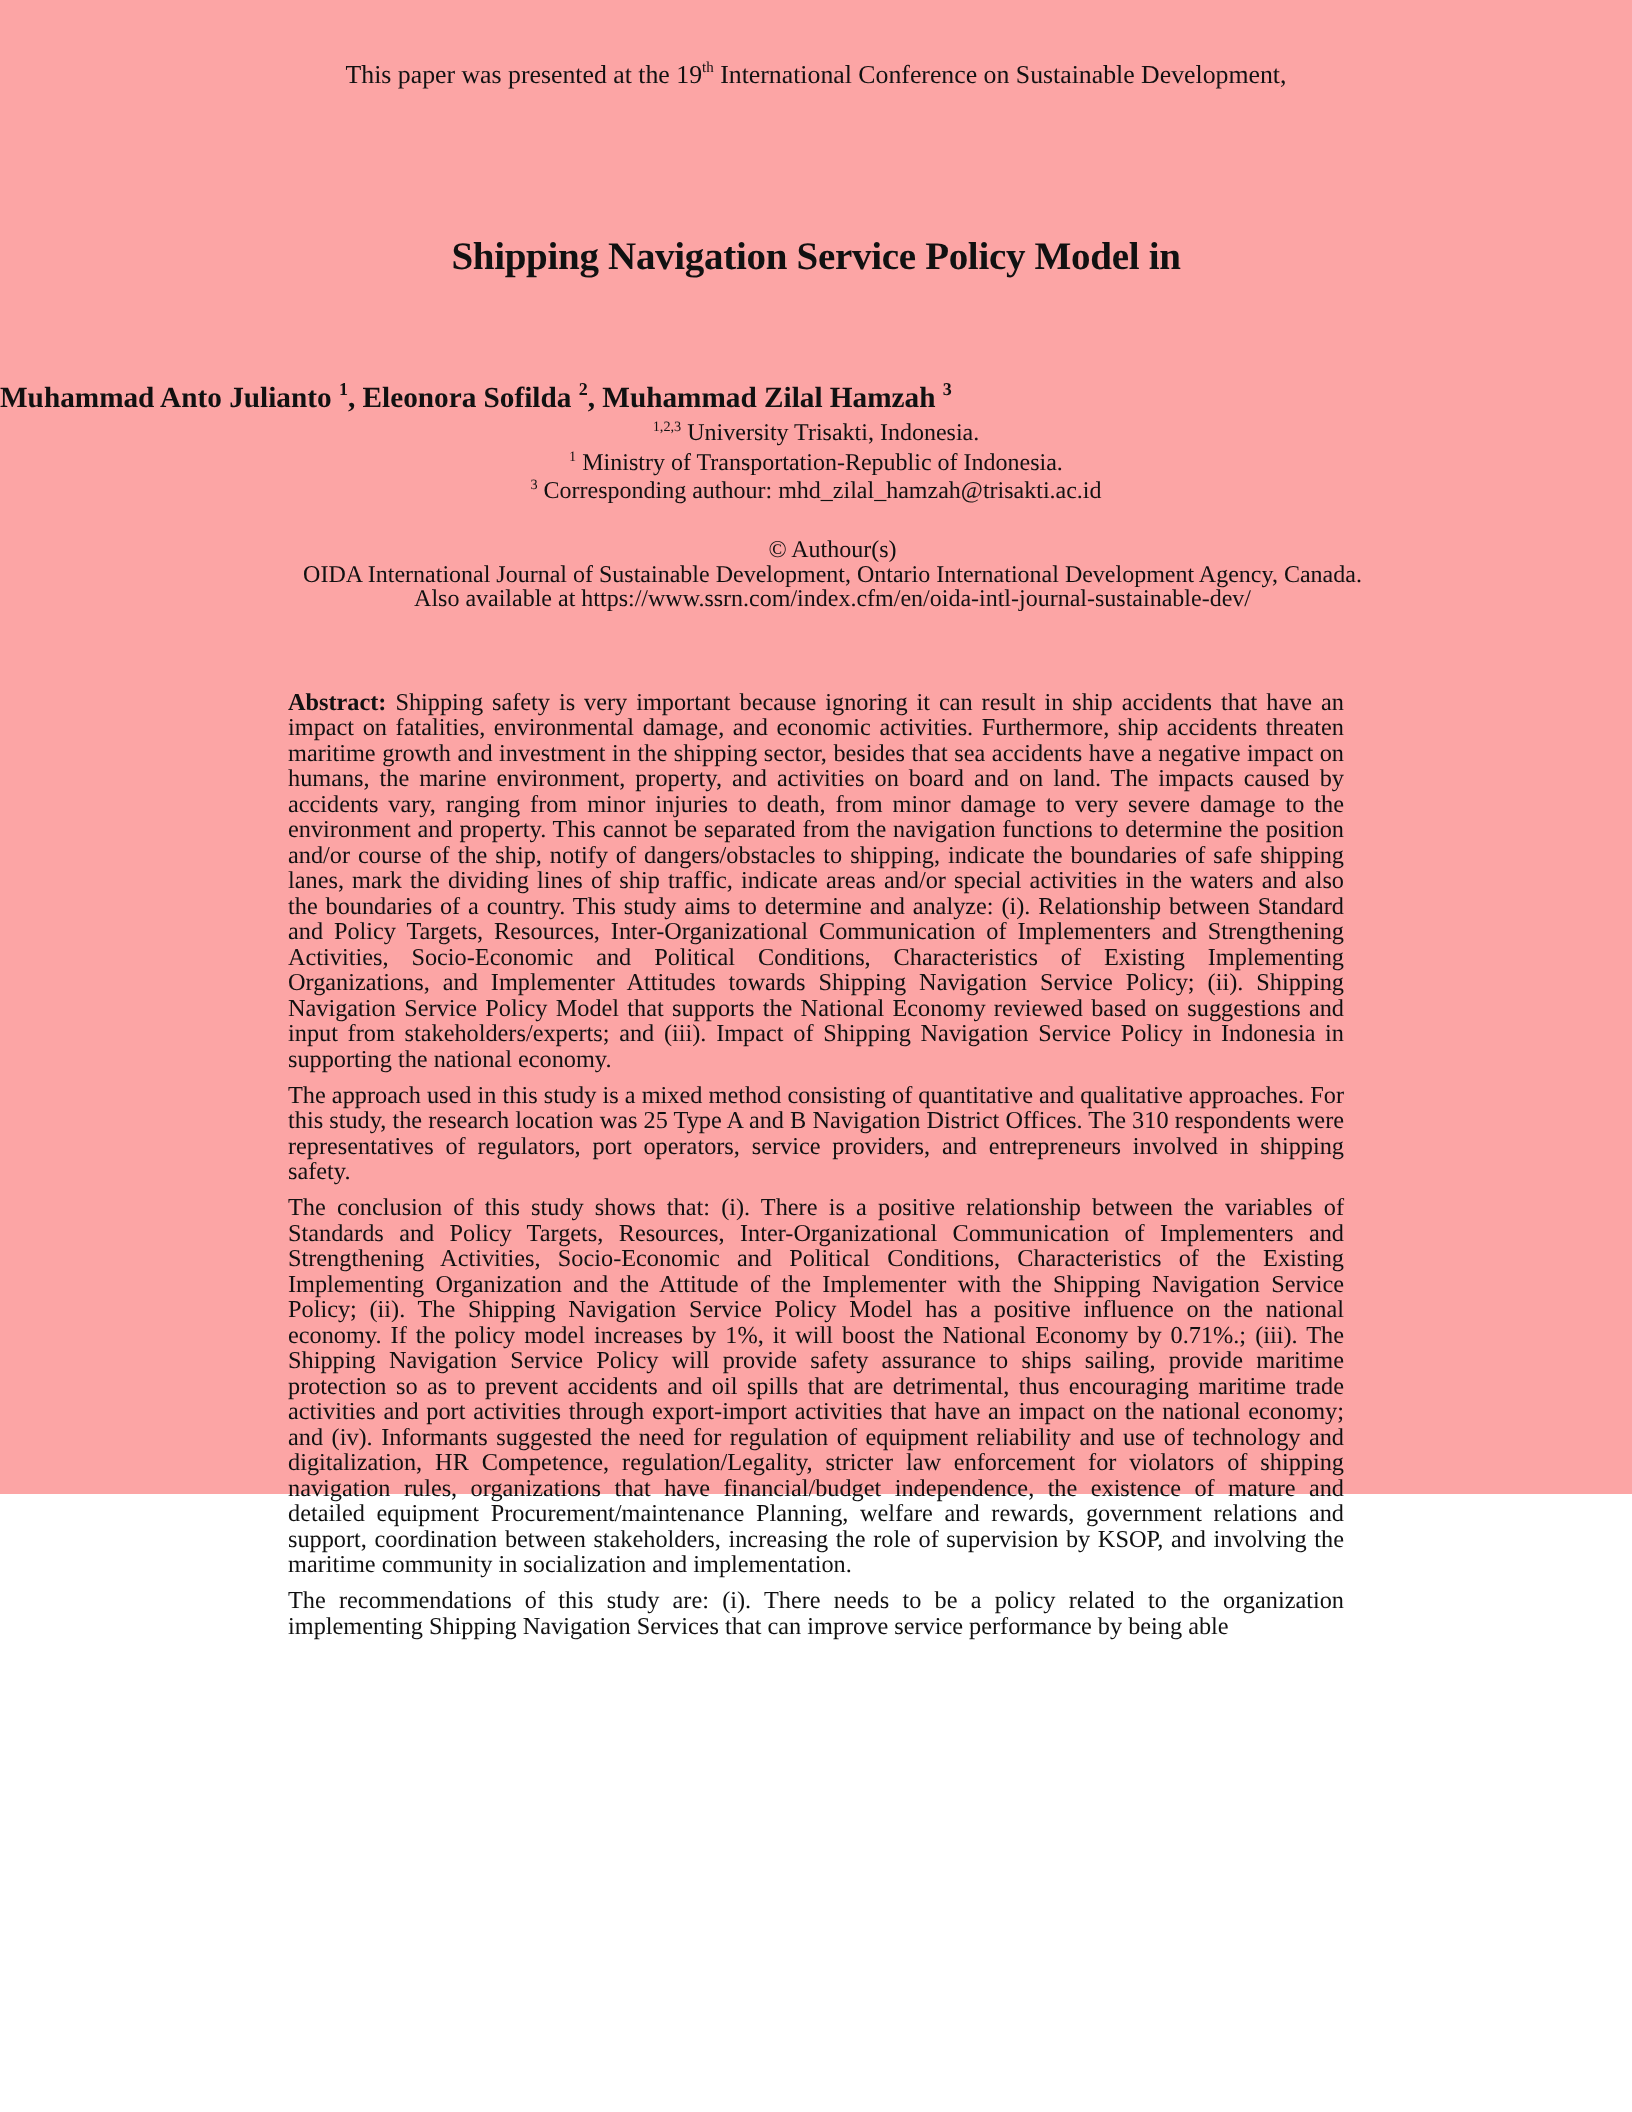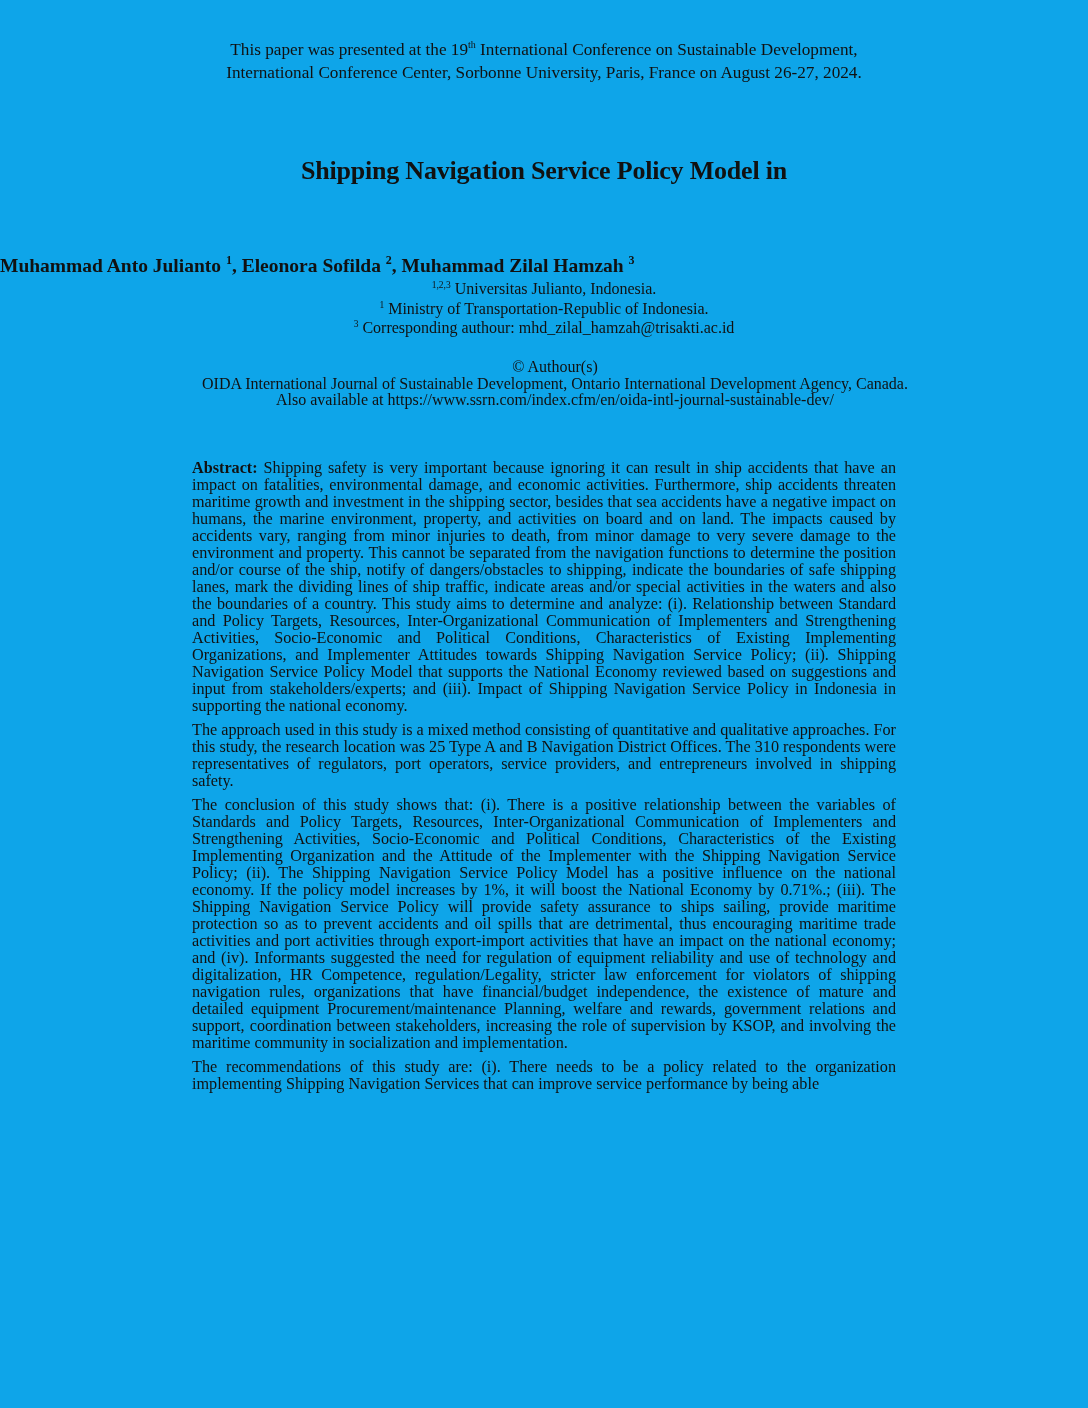--- a/index.html
+++ b/index.html
@@ -1,18 +1,18 @@
 <!DOCTYPE html>
 <html><head>
 <meta charset="utf-8">
 <style>
   html, body { margin: 0; padding: 0; background: #ffffff; }
   body { width: 1088px; height: 1408px; position: relative; overflow: hidden;
          font-family: "Liberation Serif", "DejaVu Serif", serif; color: #111; }
-  .page { position: absolute; left: 0; top: 0; width: 1088px; height: 1408px; background: #0ea5e9; }
+  .page { position: absolute; left: 0; top: 0; width: 1088px; height: 996px; background: #fca5a5; }
   .header-note { position: absolute; top: 38px; left: 0; width: 1088px; text-align: center;
                  font-size: 17.2px; line-height: 23px; }
   .header-note sup { font-size: 10px; vertical-align: 7px; line-height: 0; }
   .title { position: absolute; top: 152px; left: 0; width: 1088px; text-align: center;
            font-weight: bold; font-size: 26px; line-height: 38px; margin: 0; letter-spacing: -0.2px; }
   .authors { position: absolute; top: 254px; left: 0; width: 1088px; text-align: left;
              font-weight: bold; font-size: 19.5px; line-height: 24px; }
   .authors sup { font-size: 12px; vertical-align: 8px; line-height: 0; }
   .affils { position: absolute; top: 279px; left: 0; width: 1088px; text-align: center;
             font-size: 16px; line-height: 19.5px; }
@@ -24,33 +24,32 @@
   .body-text p { margin: 0 0 7px 0; }
   .abs-label { font-weight: bold; }
 </style>
 </head>
 <body>
 
 <div class="page">
 
   <div class="header-note">
     <div><span>This paper was presented at the 19</span><sup>th</sup><span> International Conference on Sustainable Development,</span></div>
-    <div>International Conference Center, Sorbonne University, Paris, France on August 26-27, 2024.</div>
   </div>
 
   <h1 class="title">
     <div>Shipping Navigation Service Policy Model in</div>
   </h1>
 
   <div class="authors">
     <span>Muhammad Anto Julianto </span><sup>1</sup><span>, </span><span>Eleonora Sofilda </span><sup>2</sup><span>, </span><span>Muhammad Zilal Hamzah </span><sup>3</sup>
   </div>
 
   <div class="affils">
-    <div><sup>1,2,3</sup><span> Universitas Julianto, Indonesia.</span></div>
+    <div><sup>1,2,3</sup><span> University Trisakti, Indonesia.</span></div>
     <div><sup>1</sup><span> Ministry of Transportation-Republic of Indonesia.</span></div>
     <div><sup>3</sup><span> Corresponding authour: mhd_zilal_hamzah@trisakti.ac.id</span></div>
   </div>
 
   <div class="copyright-block">
     <div>© Authour(s)</div>
     <div>OIDA International Journal of Sustainable Development, Ontario International Development Agency, Canada.</div>
     <div>Also available at https://www.ssrn.com/index.cfm/en/oida-intl-journal-sustainable-dev/</div>
   </div>
 

